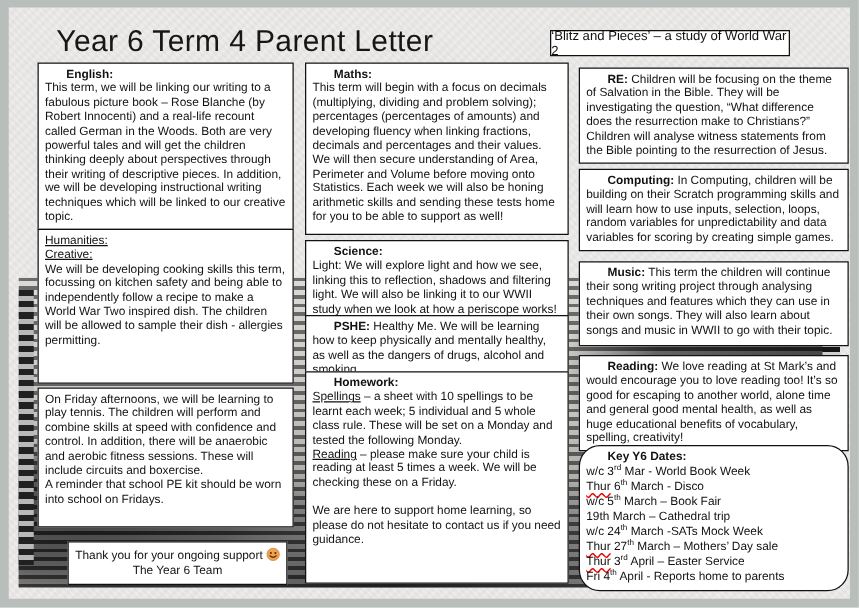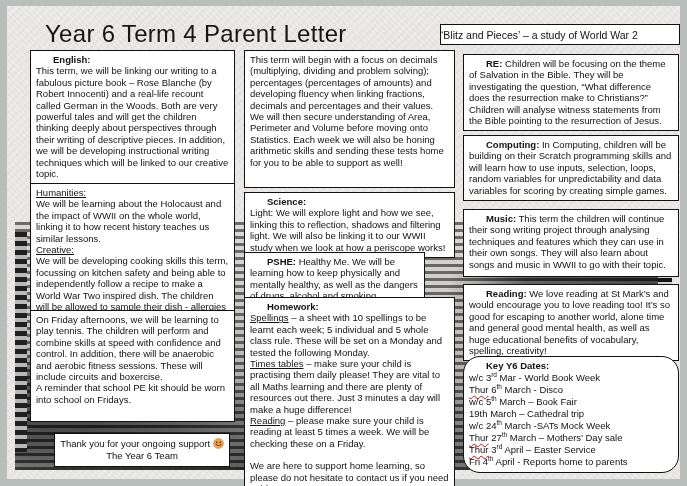--- a/index.html
+++ b/index.html
@@ -34,21 +34,21 @@
   }
   .photo .stripes-l {
     position:absolute; left:0; top:10px; width:12px; height:220px;
     background:repeating-linear-gradient(180deg,#202020 0 5px,#b9b9b9 5px 9px);
   }
   .title {
     position:absolute; left:38px; top:14px;
     font-size:24px; color:#161616; letter-spacing:.3px;
   }
   .subtitle-box {
-    position:absolute; left:433px; top:18px; width:240px; height:21px;
+    position:absolute; left:433px; top:18px; width:192px; height:21px;
     background:#fff; border:1.4px solid #111;
     display:flex; align-items:center; justify-content:flex-start;
     font-size:10.5px; color:#111;
   }
   .box {
     position:absolute;
     background:#fff; border:1.6px solid #111;
     padding:3px 5px 4px 5px;
     font-size:9.5px; line-height:11.4px; color:#111;
   }
@@ -67,21 +67,21 @@
   .sq {
     text-decoration:underline wavy #e00 1px;
     text-underline-offset:2px;
   }
   
   #box-english  { left:23px;  top:44px;  width:205px; min-height:131px; }
   #box-topic    { left:23px;  top:177px; width:205px; min-height:124px; }
   #box-pe       { left:23px;  top:304px; width:205px; min-height:112px; }
   #box-maths    { left:237px; top:44px;  width:211px; min-height:138px; }
   #box-science  { left:237px; top:186px; width:211px; min-height:56px; }
-  #box-pshe     { left:237px; top:246px; width:181px; min-height:42px; }
+  #box-pshe     { left:237px; top:246px; width:211px; min-height:42px; }
   #box-homework { left:237px; top:291px; width:211px; min-height:170px; }
   #box-re       { left:456px; top:48px;  width:216px; min-height:75px; }
   #box-computing{ left:456px; top:129px; width:216px; min-height:66px; }
   #box-music    { left:456px; top:203px; width:216px; min-height:68px; }
   #box-reading  { left:456px; top:278px; width:216px; min-height:64px; }
   #box-dates    { left:456px; top:350px; width:216px; min-height:112px;border-radius:17px; }
 </style>
 </head>
 <body>
 
@@ -98,21 +98,20 @@
     <span>‘Blitz and Pieces’ – a study of World War 2</span>
   </div>
 
   <div class="box" id="box-english">
     <div class="hdr">English:</div>
     <div>This term, we will be linking our writing to a fabulous picture book – Rose Blanche (by Robert Innocenti) and a real-life recount called German in the Woods. Both are very powerful tales and will get the children thinking deeply about perspectives through their writing of descriptive pieces. In addition, we will be developing instructional writing techniques which will be linked to our creative topic.</div>
   </div>
 
   <div class="box" id="box-topic">
     <div class="u">Humanities:</div>
-    <div>We will be learning about the Holocaust and the impact of WWII on the whole world, linking it to how recent history teaches us similar lessons.</div>
     <div class="u">Creative:</div>
     <div>We will be developing cooking skills this term, focussing on kitchen safety and being able to independently follow a recipe to make a World War Two inspired dish. The children will be allowed to sample their dish -  allergies permitting.</div>
   </div>
 
   <div class="box" id="box-pe">
     <div class="pre">On Friday afternoons, we will be learning to play tennis. The children will perform and combine skills at speed with confidence and control. In addition, there will be anaerobic and aerobic fitness sessions. These will include circuits and boxercise.
 A reminder that school PE kit should be worn into school on Fridays.</div>
   </div>
 
   <div class="thanks">
@@ -122,36 +121,36 @@
         <circle cx="10" cy="10" r="9" fill="#f2a24e" stroke="#c97b2d" stroke-width="1"></circle>
         <circle cx="6.7" cy="8" r="1.5" fill="#4a2c10"></circle>
         <circle cx="13.3" cy="8" r="1.5" fill="#4a2c10"></circle>
         <path d="M5.5 12 Q10 16.5 14.5 12" fill="none" stroke="#4a2c10" stroke-width="1.6" stroke-linecap="round"></path>
       </svg>
     </div>
     <div>The Year 6 Team</div>
   </div>
 
   <div class="box" id="box-maths">
+    <div class="hdr">Maths:</div>
     <div>This term will begin with a focus on decimals (multiplying, dividing and problem solving); percentages (percentages of amounts) and developing fluency when linking fractions, decimals and percentages and their values. We will then secure understanding of Area, Perimeter and Volume before moving onto Statistics. Each week we will also be honing arithmetic skills and sending these tests home for you to be able to support as well!</div>
   </div>
 
   <div class="box" id="box-science">
     <div class="hdr">Science:</div>
     <div>Light: We will explore light and how we see, linking this to reflection, shadows and filtering light. We will also be linking it to our WWII study when we look at how a periscope works!</div>
   </div>
 
   <div class="box" id="box-pshe">
     <span class="hdr">PSHE:</span><span> Healthy Me. We will be learning how to keep physically and mentally healthy, as well as the dangers of drugs, alcohol and smoking.</span>
   </div>
 
   <div class="box" id="box-homework">
     <div class="hdr">Homework:</div>
     <div><span class="u">Spellings</span><span> – a sheet with 10 spellings to be learnt each week; 5 individual and 5 whole class rule. These will be set on a Monday and tested the following Monday.</span></div>
-    <div><span class="u">Times tables</span><span> – make sure your child is practising them daily please! They are vital to all Maths learning and there are plenty of resources out there. Just 3 minutes a day will make a huge difference!</span></div>
     <div><span class="u">Reading</span><span> – please make sure your child is reading at least 5 times a week. We will be checking these on a Friday.</span></div>
     <div style="height:11px"></div>
     <div>We are here to support home learning, so please do not hesitate to contact us if you need guidance.</div>
   </div>
 
   <div class="box" id="box-re">
     <span class="hdr">RE:</span><span> Children will be focusing on the theme of Salvation in the Bible.  They will be investigating the question, “What difference does the resurrection make to Christians?”  Children will analyse witness statements from the Bible pointing to the resurrection of Jesus.</span>
   </div>
 
   <div class="box" id="box-music">

